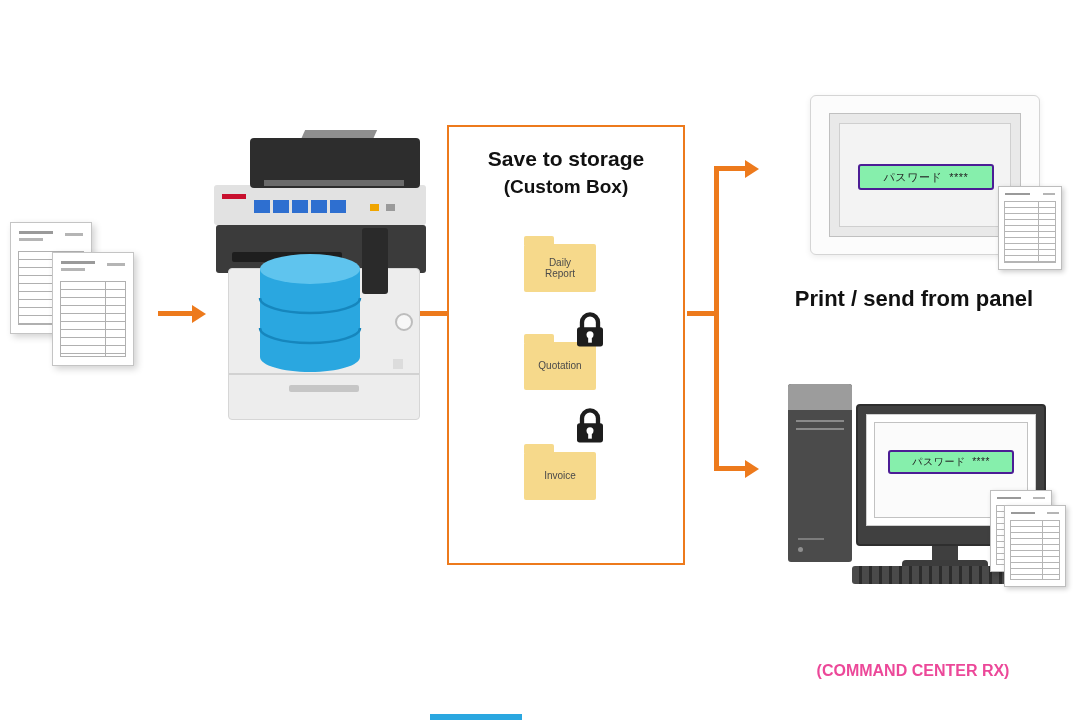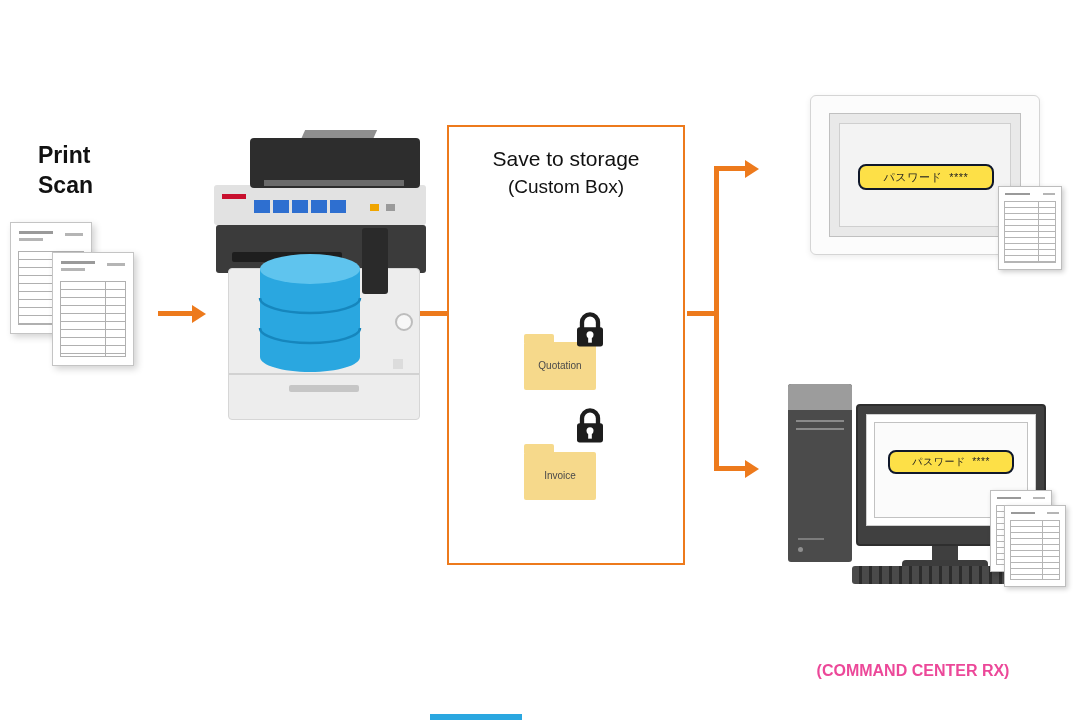--- a/index.html
+++ b/index.html
@@ -8,21 +8,21 @@
   .abs{position:absolute}
   .ml{white-space:pre-line}
   .caption{font-weight:bold;color:#111}
 
   
   .obar{position:absolute;background:#ED7A1C}
   .ahead{position:absolute;width:0;height:0;border-top:9px solid transparent;border-bottom:9px solid transparent;border-left:14px solid #ED7A1C}
 
   
   .storage-box{position:absolute;left:447px;top:125px;width:238px;height:440px;border:2px solid #ED7A1C;background:#fff}
-  .storage-title{margin-top:18px;text-align:center;font-weight:normal;font-size:21px;color:#111;line-height:28px}
+  .storage-title{margin-top:18px;text-align:center;font-weight:bold;font-size:21px;color:#111;line-height:28px}
 
   
   .folder{position:absolute;width:72px;height:48px;background:#F6D98B;border-radius:2px;display:flex;align-items:center;justify-content:center}
   .folder::before{content:"";position:absolute;top:-8px;left:0;width:30px;height:9px;background:#F6D98B;border-radius:2px 2px 0 0}
   .flabel{font-size:10px;color:#4a4a4a;text-align:center;line-height:11.5px;white-space:pre-line}
   .lock{position:absolute;z-index:5}
 
   
   .doc{position:absolute;background:#fff;border:1px solid #c4c4c4;box-shadow:3px 3px 7px rgba(0,0,0,.18)}
   .doc .h1{position:absolute;left:8px;top:8px;width:42%;height:3px;background:#9a9a9a}
@@ -32,41 +32,39 @@
     background-image:repeating-linear-gradient(180deg,transparent 0 7px,#b0b0b0 7px 8px)}
   .doc .tbl::after{content:"";position:absolute;top:0;bottom:0;left:68%;border-left:1px solid #b0b0b0}
   .receipt{position:absolute;background:#fff;border:1px solid #bdbdbd;box-shadow:2px 2px 5px rgba(0,0,0,.2)}
   .receipt .h1{position:absolute;left:6px;top:6px;width:40%;height:2px;background:#9a9a9a}
   .receipt .h3{position:absolute;right:6px;top:6px;width:20%;height:2px;background:#b5b5b5}
   .receipt .tbl{position:absolute;left:5px;right:5px;top:14px;bottom:6px;border:1px solid #b5b5b5;
     background-image:repeating-linear-gradient(180deg,transparent 0 5px,#b5b5b5 5px 6px)}
   .receipt .tbl::after{content:"";position:absolute;top:0;bottom:0;left:65%;border-left:1px solid #b5b5b5}
 
   
-  .pw{position:absolute;background:#fde047;border:2px solid #0f172a;border-radius:8px;display:flex;align-items:center;justify-content:center;color:#222;white-space:pre;letter-spacing:.5px}
+  .pw{position:absolute;background:#86efac;border:2px solid #4c1d95;border-radius:3px;display:flex;align-items:center;justify-content:center;color:#222;white-space:pre;letter-spacing:.5px}
 
   
   .printer{position:absolute;left:210px;top:128px;width:222px;height:294px;z-index:2}
   .printer .part{position:absolute}
 
   
   .tower{position:absolute;left:788px;top:384px;width:64px;height:178px;background:#4b4b4b;border-radius:3px}
   .tower .cap{position:absolute;left:0;top:0;right:0;height:26px;background:#9c9c9c;border-radius:3px 3px 0 0}
   .tower .s1,.tower .s2{position:absolute;left:8px;right:8px;height:2px;background:#8a8a8a}
   .tower .s1{top:36px}.tower .s2{top:44px}
   .tower .v1{position:absolute;left:10px;bottom:22px;width:26px;height:2px;background:#7c7c7c}
   .tower .led{position:absolute;left:10px;bottom:10px;width:5px;height:5px;border-radius:50%;background:#8f8f8f}
 </style>
 </head>
 <body>
 
 <div class="canvas">
 
-  <div class="abs caption ml" style="left:38px;top:140px;font-size:23px;line-height:30px">Print
-Scan</div>
 
   <div class="doc" style="left:10px;top:222px;width:82px;height:112px;z-index:1">
     <i class="h1"></i>
     <i class="h2"></i>
     <i class="h3"></i>
     <i class="tbl"></i>
   </div>
   <div class="doc" style="left:52px;top:252px;width:82px;height:114px;z-index:2">
     <i class="h1"></i>
     <i class="h2"></i>
@@ -110,20 +108,24 @@
     <path d="M4 76 c0 8.3 22.4 15 50 15 s50 -6.7 50 -15" fill="none" stroke="#1686BD" stroke-width="2.5"></path>
   </svg>
 
   <div class="storage-box">
     <div class="storage-title">
       <div>Save to storage</div>
       <div style="font-size:19px">(Custom Box)</div>
     </div>
   </div>
 
+  <div class="folder" style="left:524px;top:244px">
+    <span class="flabel">Daily
+Report</span>
+  </div>
   <div class="folder" style="left:524px;top:342px">
     <span class="flabel">Quotation</span>
   </div>
   <svg class="lock" style="left:570px;top:308px" width="40" height="42" viewBox="0 0 24 25">
     <path d="M7.2 12 V8.5 a4.8 4.8 0 0 1 9.6 0 V12" fill="none" stroke="#1d1d1d" stroke-width="2.6"></path>
     <rect x="4.2" y="11.5" width="15.6" height="11.5" rx="1.6" fill="#1d1d1d"></rect>
     <circle cx="12" cy="16" r="2.1" fill="#fff"></circle>
     <rect x="10.9" y="16.5" width="2.2" height="4.2" fill="#fff"></rect>
   </svg>
   <div class="folder" style="left:524px;top:452px">
@@ -146,20 +148,21 @@
   <div class="abs" style="left:810px;top:95px;width:230px;height:160px;background:#fcfcfc;border:1px solid #d5d5d5;border-radius:6px;box-shadow:0 2px 6px rgba(0,0,0,.08)">
     <div style="position:absolute;left:18px;top:17px;right:18px;bottom:17px;background:#e9e9e9;border:1px solid #c0c0c0"></div>
     <div style="position:absolute;left:28px;top:27px;right:28px;bottom:27px;background:#f3f3f3;border:1px solid #cfcfcf"></div>
     <div class="pw" style="left:47px;top:68px;width:136px;height:26px;font-size:11px">パスワード  ****</div>
   </div>
   <div class="receipt" style="left:998px;top:186px;width:64px;height:84px;z-index:6">
     <i class="h1"></i>
     <i class="h3"></i>
     <i class="tbl"></i>
   </div>
+  <div class="abs caption" style="left:768px;top:286px;width:292px;text-align:center;font-size:22px">Print / send from panel</div>
 
   <div class="tower">
     <i class="cap"></i>
     <i class="s1"></i>
     <i class="s2"></i>
     <i class="v1"></i>
     <i class="led"></i>
   </div>
   <div class="abs" style="left:932px;top:544px;width:26px;height:20px;background:#3f3f3f"></div>
   <div class="abs" style="left:902px;top:560px;width:86px;height:10px;background:#3c3c3c;border-radius:4px"></div>

